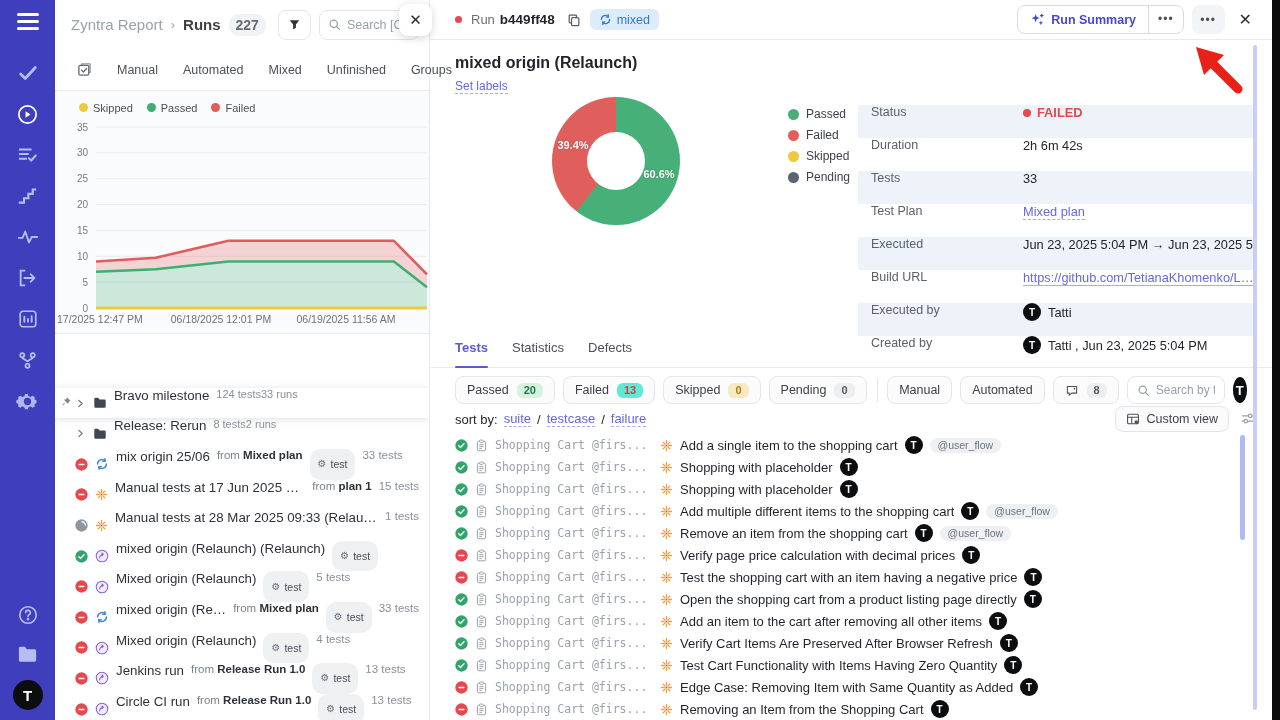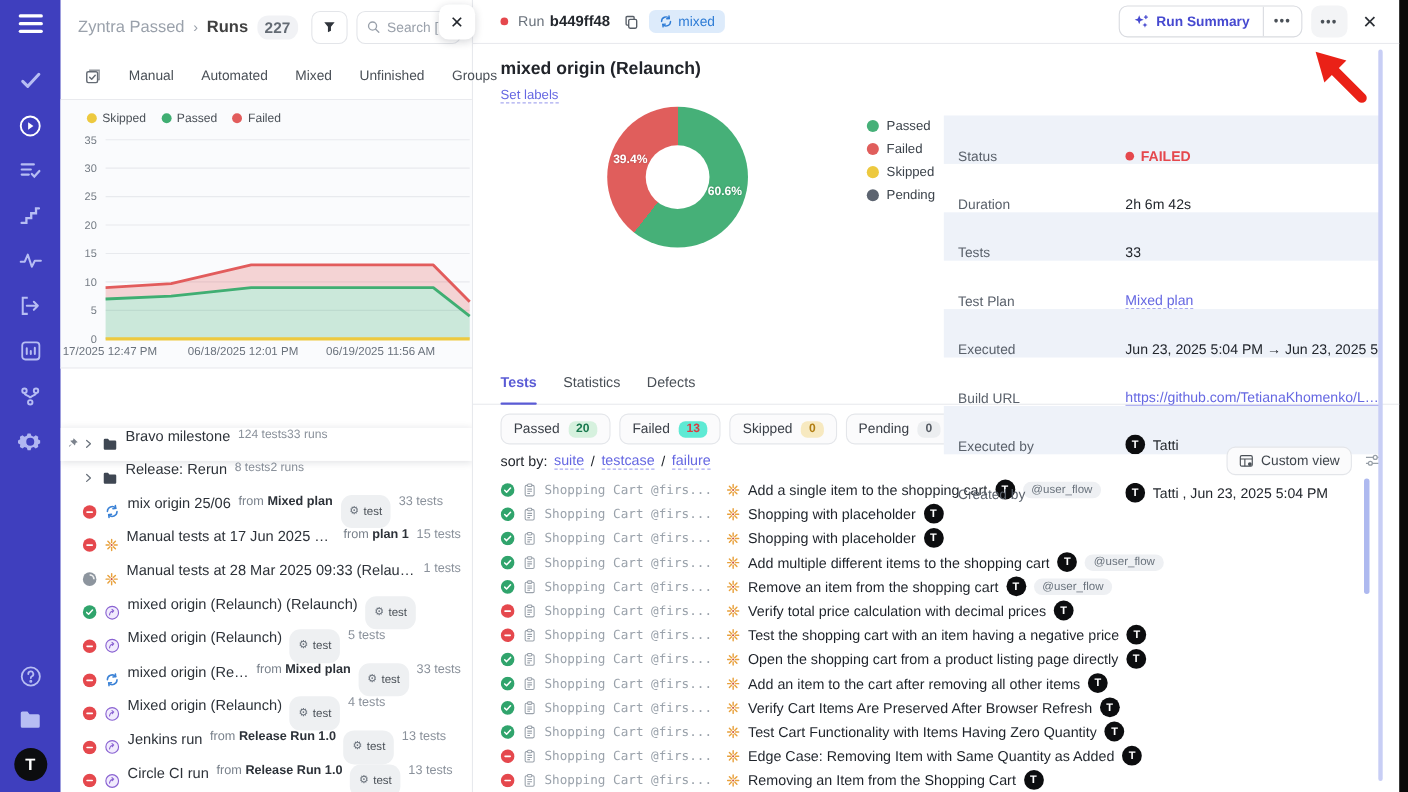--- a/index.html
+++ b/index.html
@@ -71,21 +71,21 @@
   .set-labels{font-size:12px;color:#6567e2;border-bottom:1px dashed #a9aaf0;display:inline-block;margin-top:7px;cursor:pointer}
 
   .summary-row{height:245px;position:relative;flex:none}
   .donut{position:absolute;left:122px;top:2px;width:128px;height:128px;border-radius:50%}
   .donut-hole{position:absolute;left:50%;top:50%;width:58px;height:58px;border-radius:50%;background:#fff;transform:translate(-50%,-50%)}
   .donut-lbl{position:absolute;color:#fff;font-size:11px;font-weight:700;transform:translate(-50%,-50%);text-shadow:0 0 2px rgba(0,0,0,.25)}
   .donut-legend{position:absolute;left:358px;top:12px;display:flex;flex-direction:column;gap:7px}
   .dleg-item{display:flex;align-items:center;gap:7px;font-size:12px;color:#3c434b}
   .dleg-dot{width:11px;height:11px;border-radius:50%}
   .details-table{position:absolute;left:428px;top:10px;width:398px}
-  .dt-row{height:44px;display:flex;align-items:flex-end;font-size:12.5px}
+  .dt-row{height:33px;display:flex;align-items:flex-start;font-size:12.5px}
   .dt-row:nth-child(odd){background:#eef2f9}
   .dt-label{width:165px;color:#5a616b;padding-left:13px;flex:none}
   .dt-value{color:#22262c;font-weight:500;font-size:12.8px;display:flex;align-items:center;gap:7px;white-space:nowrap;overflow:hidden}
   .dt-status{color:#e5484d;font-weight:700;display:flex;align-items:center;gap:6px}
   .dt-status i{width:8px;height:8px;border-radius:50%;background:#e5484d}
   .dt-link{color:#6567e2;border-bottom:1px dashed #a9aaf0;cursor:pointer}
   .dt-url{color:#6567e2;border-bottom:1px solid #a9aaf0;cursor:pointer;overflow:hidden;text-overflow:ellipsis;max-width:370px}
   .mini-avatar{width:18px;height:18px;border-radius:50%;background:#0c0d0f;color:#fff;font-size:10px;font-weight:700;display:flex;align-items:center;justify-content:center;flex:none}
 
   .rp-tabs{height:28px;border-bottom:1px solid #e9eaee;display:flex;gap:24px;padding-left:25px;flex:none}
@@ -201,21 +201,21 @@
           <svg width="23" height="23" viewBox="0 0 24 24" fill="currentColor">
             <path d="M3 5.5A1.5 1.5 0 0 1 4.5 4h4.8l2 2.5h8.2A1.5 1.5 0 0 1 21 8v10a1.5 1.5 0 0 1-1.5 1.5h-15A1.5 1.5 0 0 1 3 18z"></path>
           </svg>
         </span>
       <div class="side-avatar">T</div>
     </div>
   </div>
 
   <div class="left-panel">
     <div class="lp-header">
-      <span class="crumb-proj">Zyntra Passed</span>
+      <span class="crumb-proj">Zyntra Report</span>
       <span class="crumb-sep">›</span>
       <span class="crumb-cur">Runs</span>
       <span class="count-pill">227</span>
       <span class="funnel-btn">
           <svg width="13" height="13" viewBox="0 0 16 16">
             <path d="M2.2 2.8h11.6L9.7 7.9v4.4l-3.4 1.5V7.9z" fill="#2f343b"></path>
           </svg>
         </span>
       <div class="lp-search">
         <span class="ic">
@@ -867,21 +867,21 @@
           </span>
           <span class="t-suite">Shopping Cart @firs...</span>
           <span class="ic">
             <svg width="13" height="13" viewBox="0 0 16 16">
               <g stroke="#e8a13c" stroke-width="1.6" stroke-linecap="round">
                 <path d="M8 1.8v3.4M8 10.8v3.4M1.8 8h3.4M10.8 8h3.4M3.8 3.8l2.4 2.4M9.8 9.8l2.4 2.4M12.2 3.8L9.8 6.2M6.2 9.8l-2.4 2.4"></path>
               </g>
               <circle cx="8" cy="8" r="1.2" fill="#d2563c"></circle>
             </svg>
           </span>
-          <span class="t-title">Verify total price calculation with decimal prices</span>
+          <span class="t-title">Verify page price calculation with decimal prices</span>
           <span class="mini-avatar">T</span>
         </div>
         <div class="test-row">
           <span class="ic">
             <svg width="13" height="13" viewBox="0 0 16 16">
               <circle cx="8" cy="8" r="7.6" fill="#e5484d"></circle>
               <rect x="4.2" y="7.1" width="7.6" height="1.9" rx=".9" fill="#fff"></rect>
             </svg>
           </span>
           <span class="ic">

